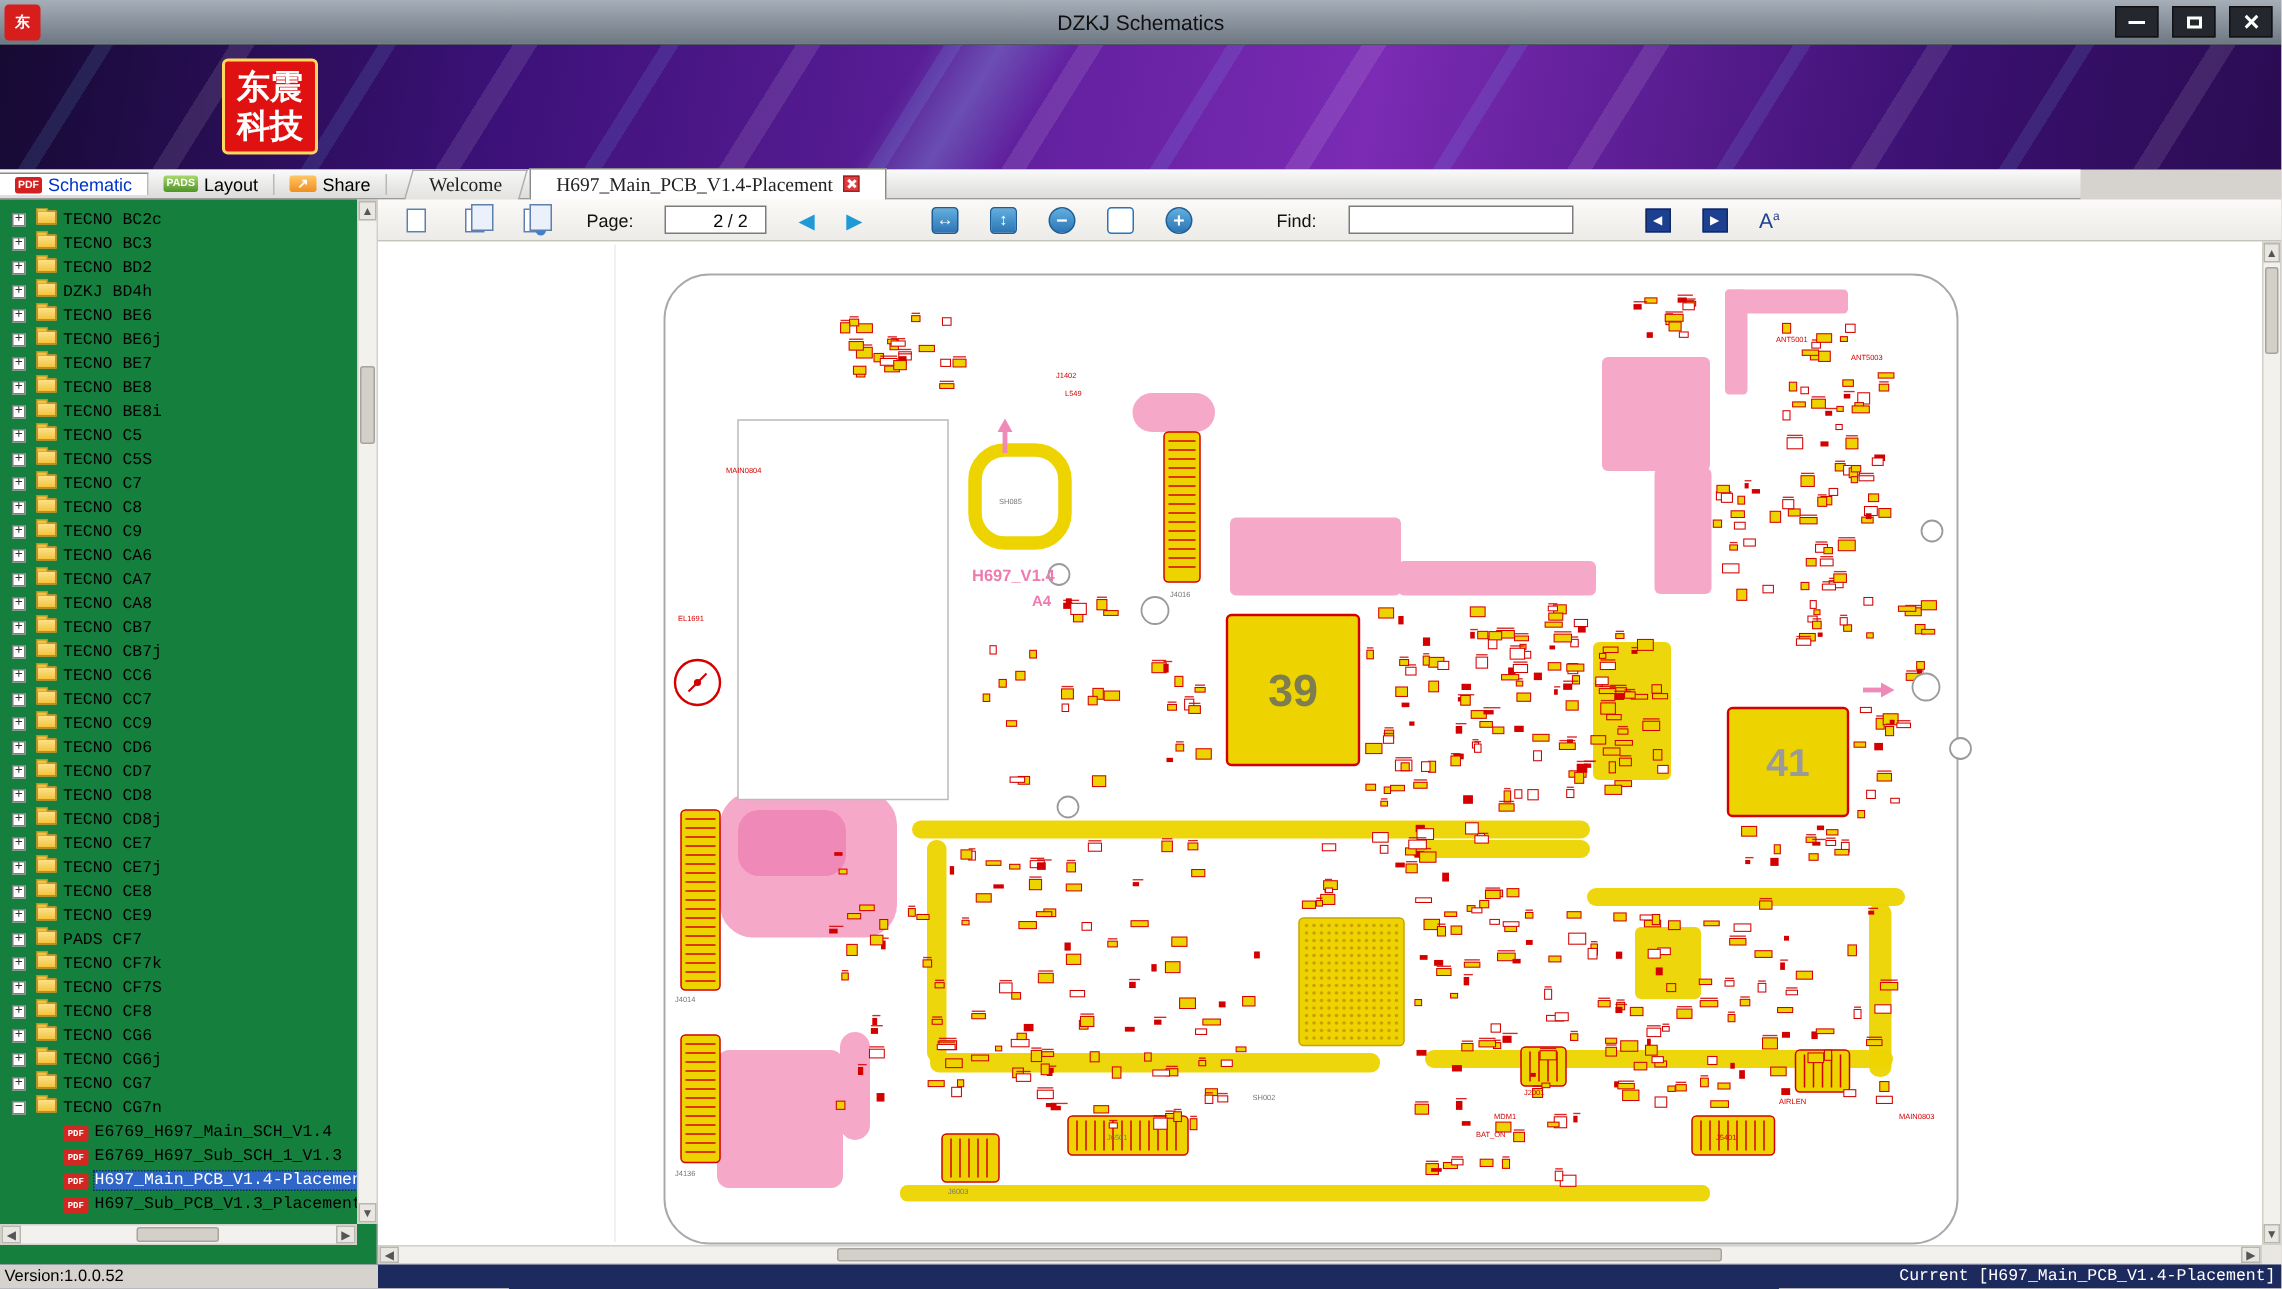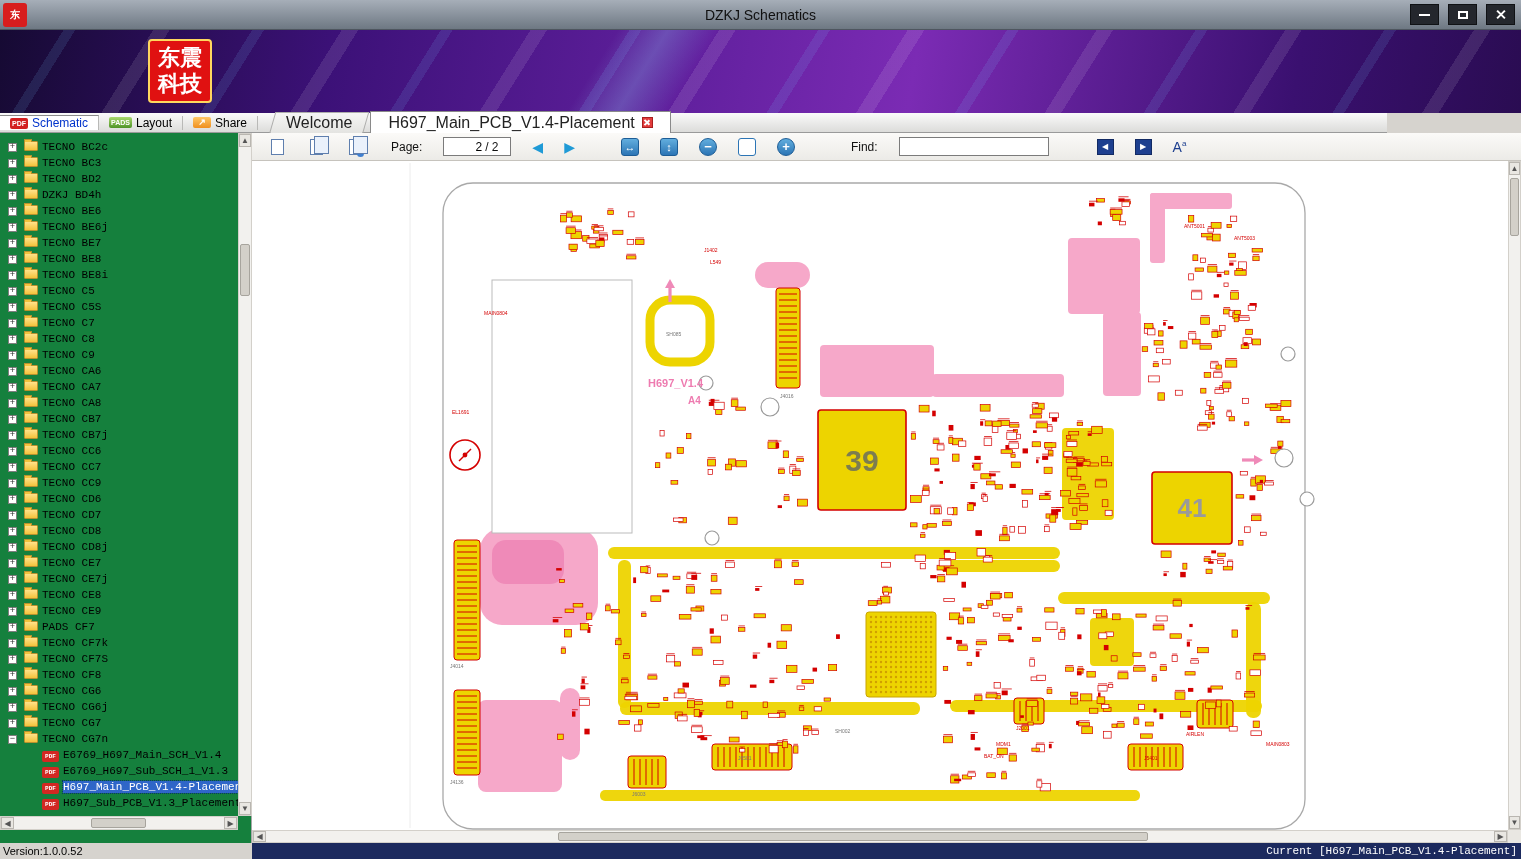--- a/index.html
+++ b/index.html
@@ -28,21 +28,21 @@
 
   
   #tabbar{position:absolute;left:0;top:113px;width:1387px;height:20px;background:linear-gradient(#fafafa,#dcdcda);border-bottom:1px solid #9a9a9a;display:flex;align-items:center}
   .maintab{display:flex;align-items:center;gap:4px;padding:0 10px;font-size:12px;color:#000;border-right:1px solid #b9b9b7;cursor:pointer}
   .maintab.active{background:#fff;color:#0033cc;border-top:1px solid #8a8a8a}
   .badge{display:inline-block;min-width:18px;padding:1px 2px;border-radius:2px;font-size:7px;font-weight:bold;color:#fff;text-align:center;line-height:9px}
   .badge.pdf{background:#d32020}
   .badge.pads{background:linear-gradient(#a9d86d,#4f9427);color:#fff}
   .badge.share{background:linear-gradient(#ffc766,#ef8f1f);color:#fff;font-size:9px}
   .doctabs{display:flex;margin-left:10px}
-  .doctab{position:relative;display:flex;align-items:center;padding:3px 18px;font-family:Liberation Sans, sans-serif;font-size:16px;color:#222;cursor:pointer}
+  .doctab{position:relative;display:flex;align-items:center;padding:3px 18px;font-family:Liberation Serif, serif;font-size:13px;color:#222;cursor:pointer}
   .doctab .slant{position:absolute;inset:1px 4px 0 4px;background:linear-gradient(#f6f6f5,#e2e2df);border:1px solid #aeaeac;border-bottom:none;transform:skewX(-16deg);z-index:0}
   .doctab span{position:relative;z-index:1}
   .doctab.active .slant{background:#fff;border-color:#8a8a8a;transform:none;inset:0 0 0 0}
   .close-box{position:relative;z-index:1;width:11px;height:11px;background:#e23b3b;border:1px solid #a81f1f;margin-left:7px;display:flex;align-items:center;justify-content:center;cursor:pointer}
   .close-box::before,.close-box::after{content:"";position:absolute;width:1.6px;height:7px;background:#fff}
   .close-box::before{transform:rotate(45deg)}
   .close-box::after{transform:rotate(-45deg)}
 
   
   #toolbar{position:absolute;left:252px;top:133px;width:1269px;height:28px;background:linear-gradient(#fbfaf8,#ecebe7);border-bottom:1px solid #c6c3bd;display:flex;align-items:center;padding-left:16px;gap:21px}

